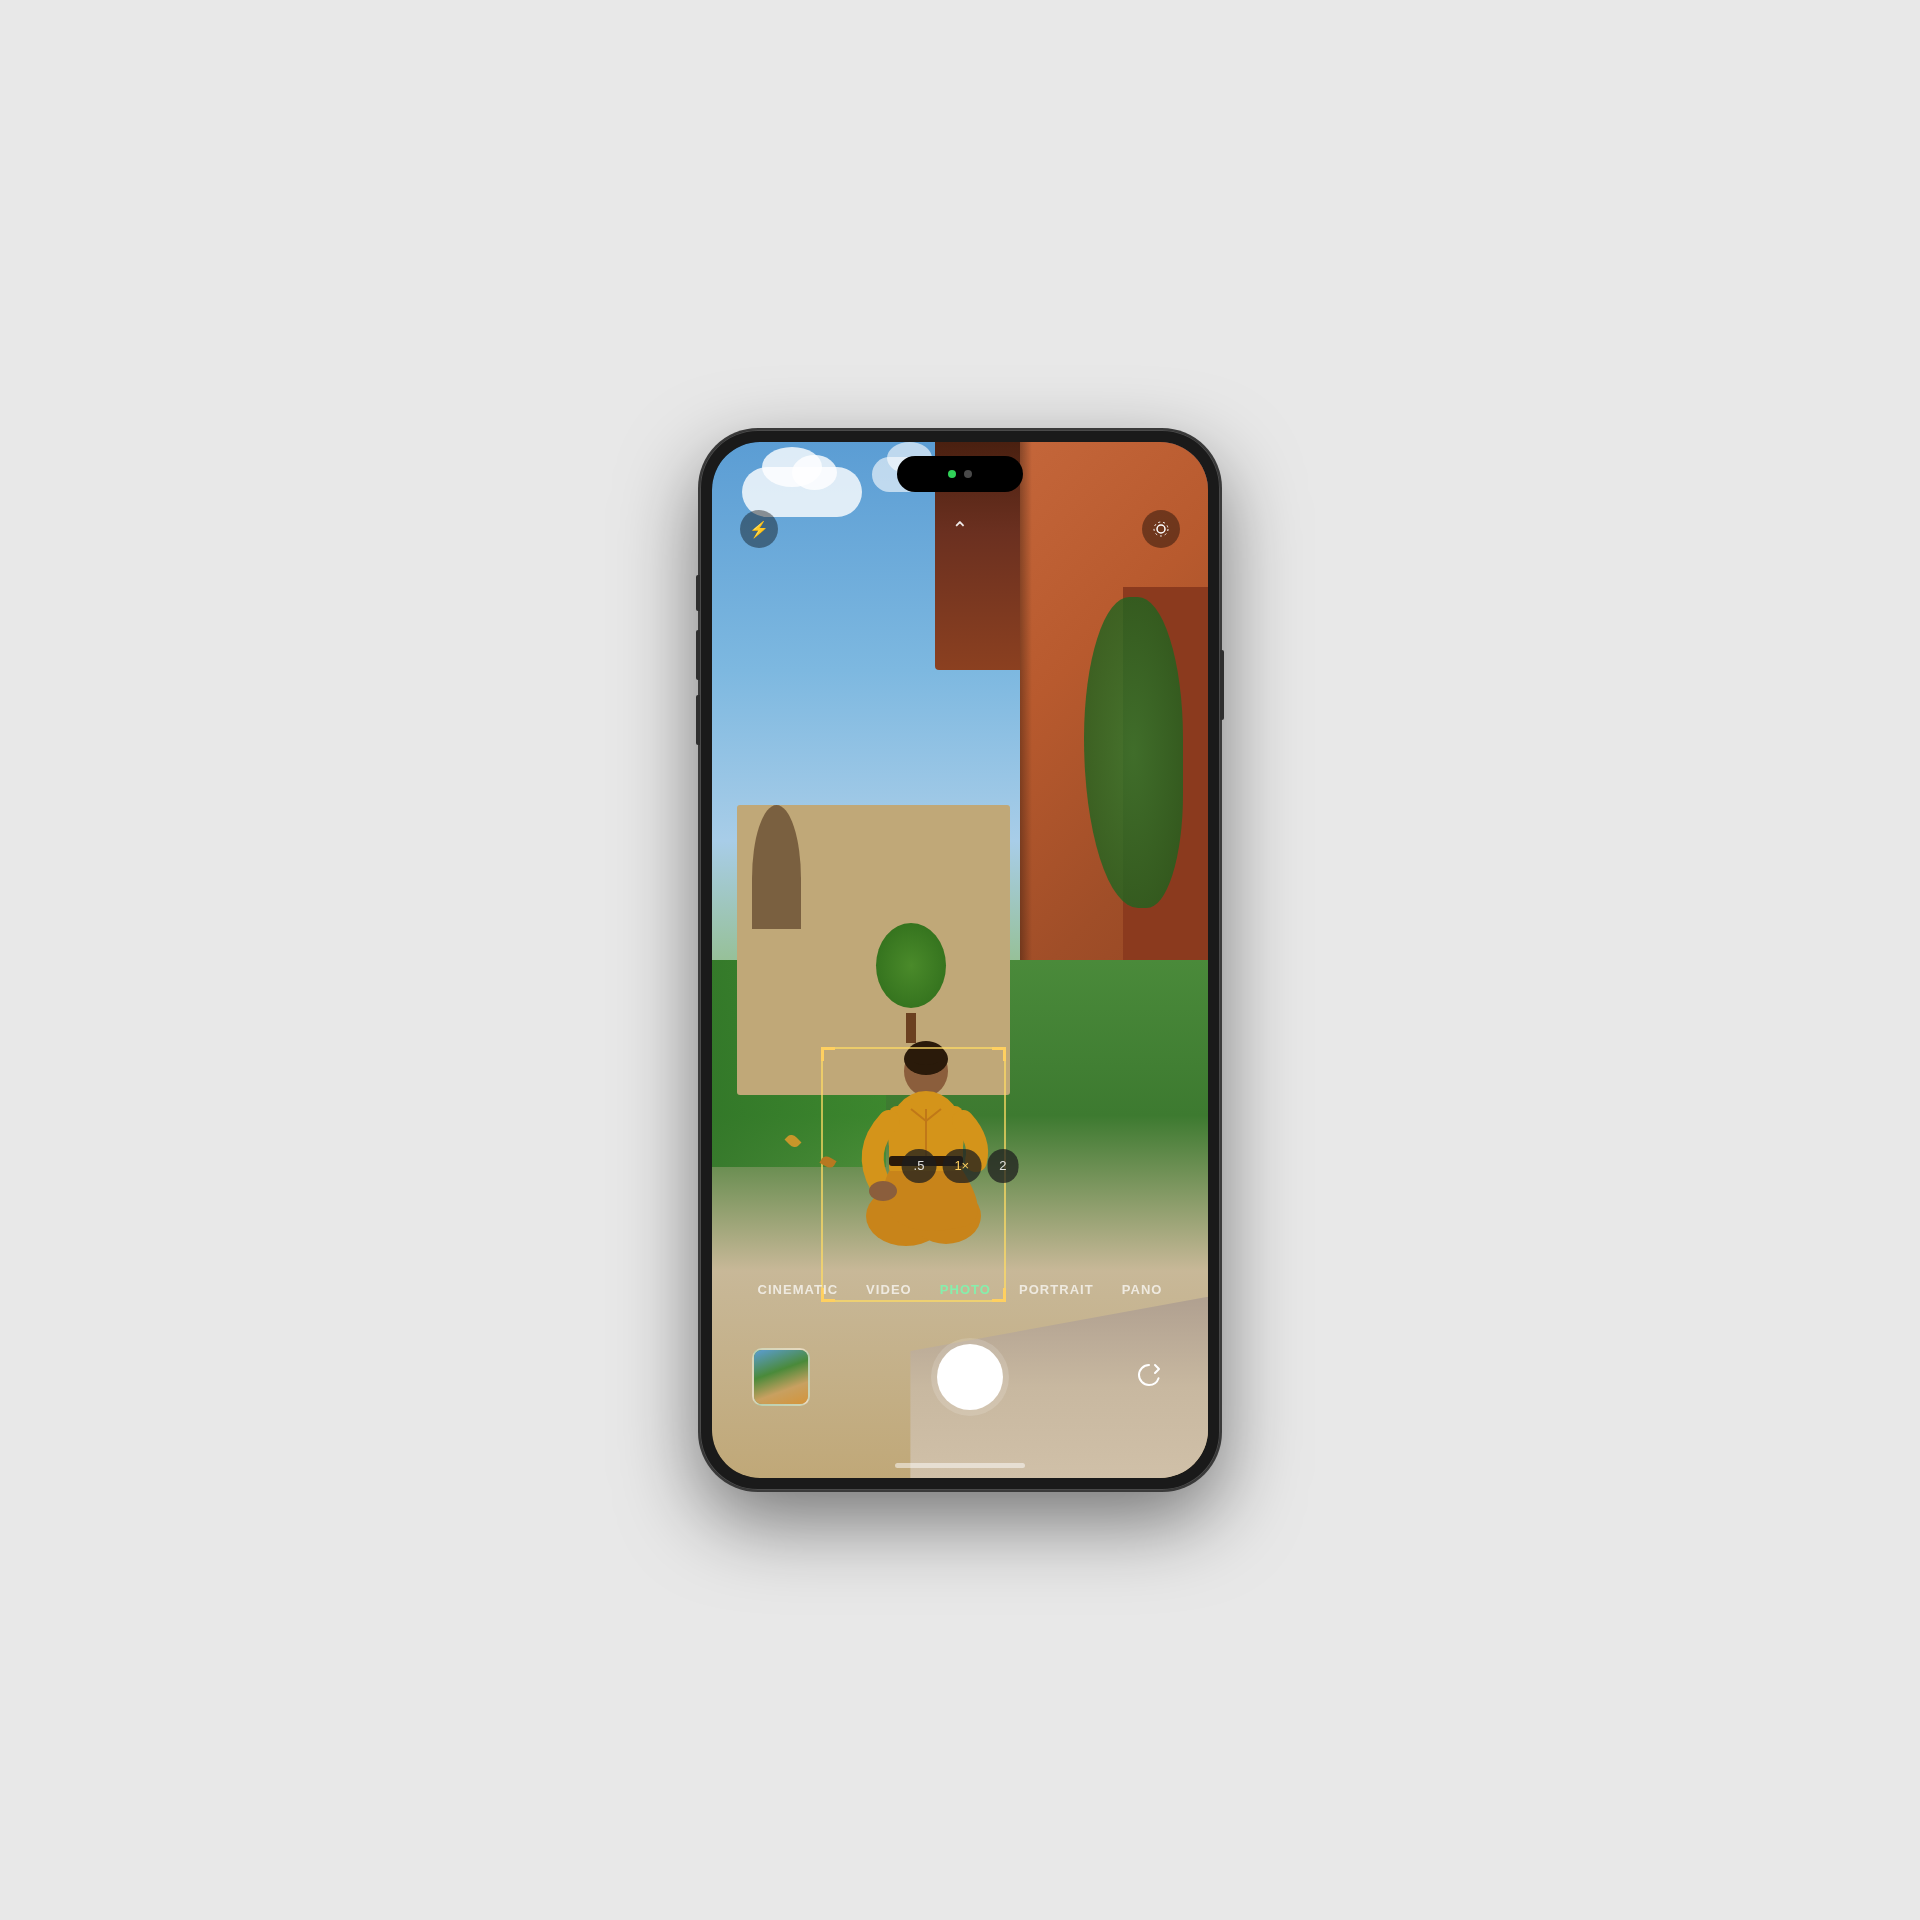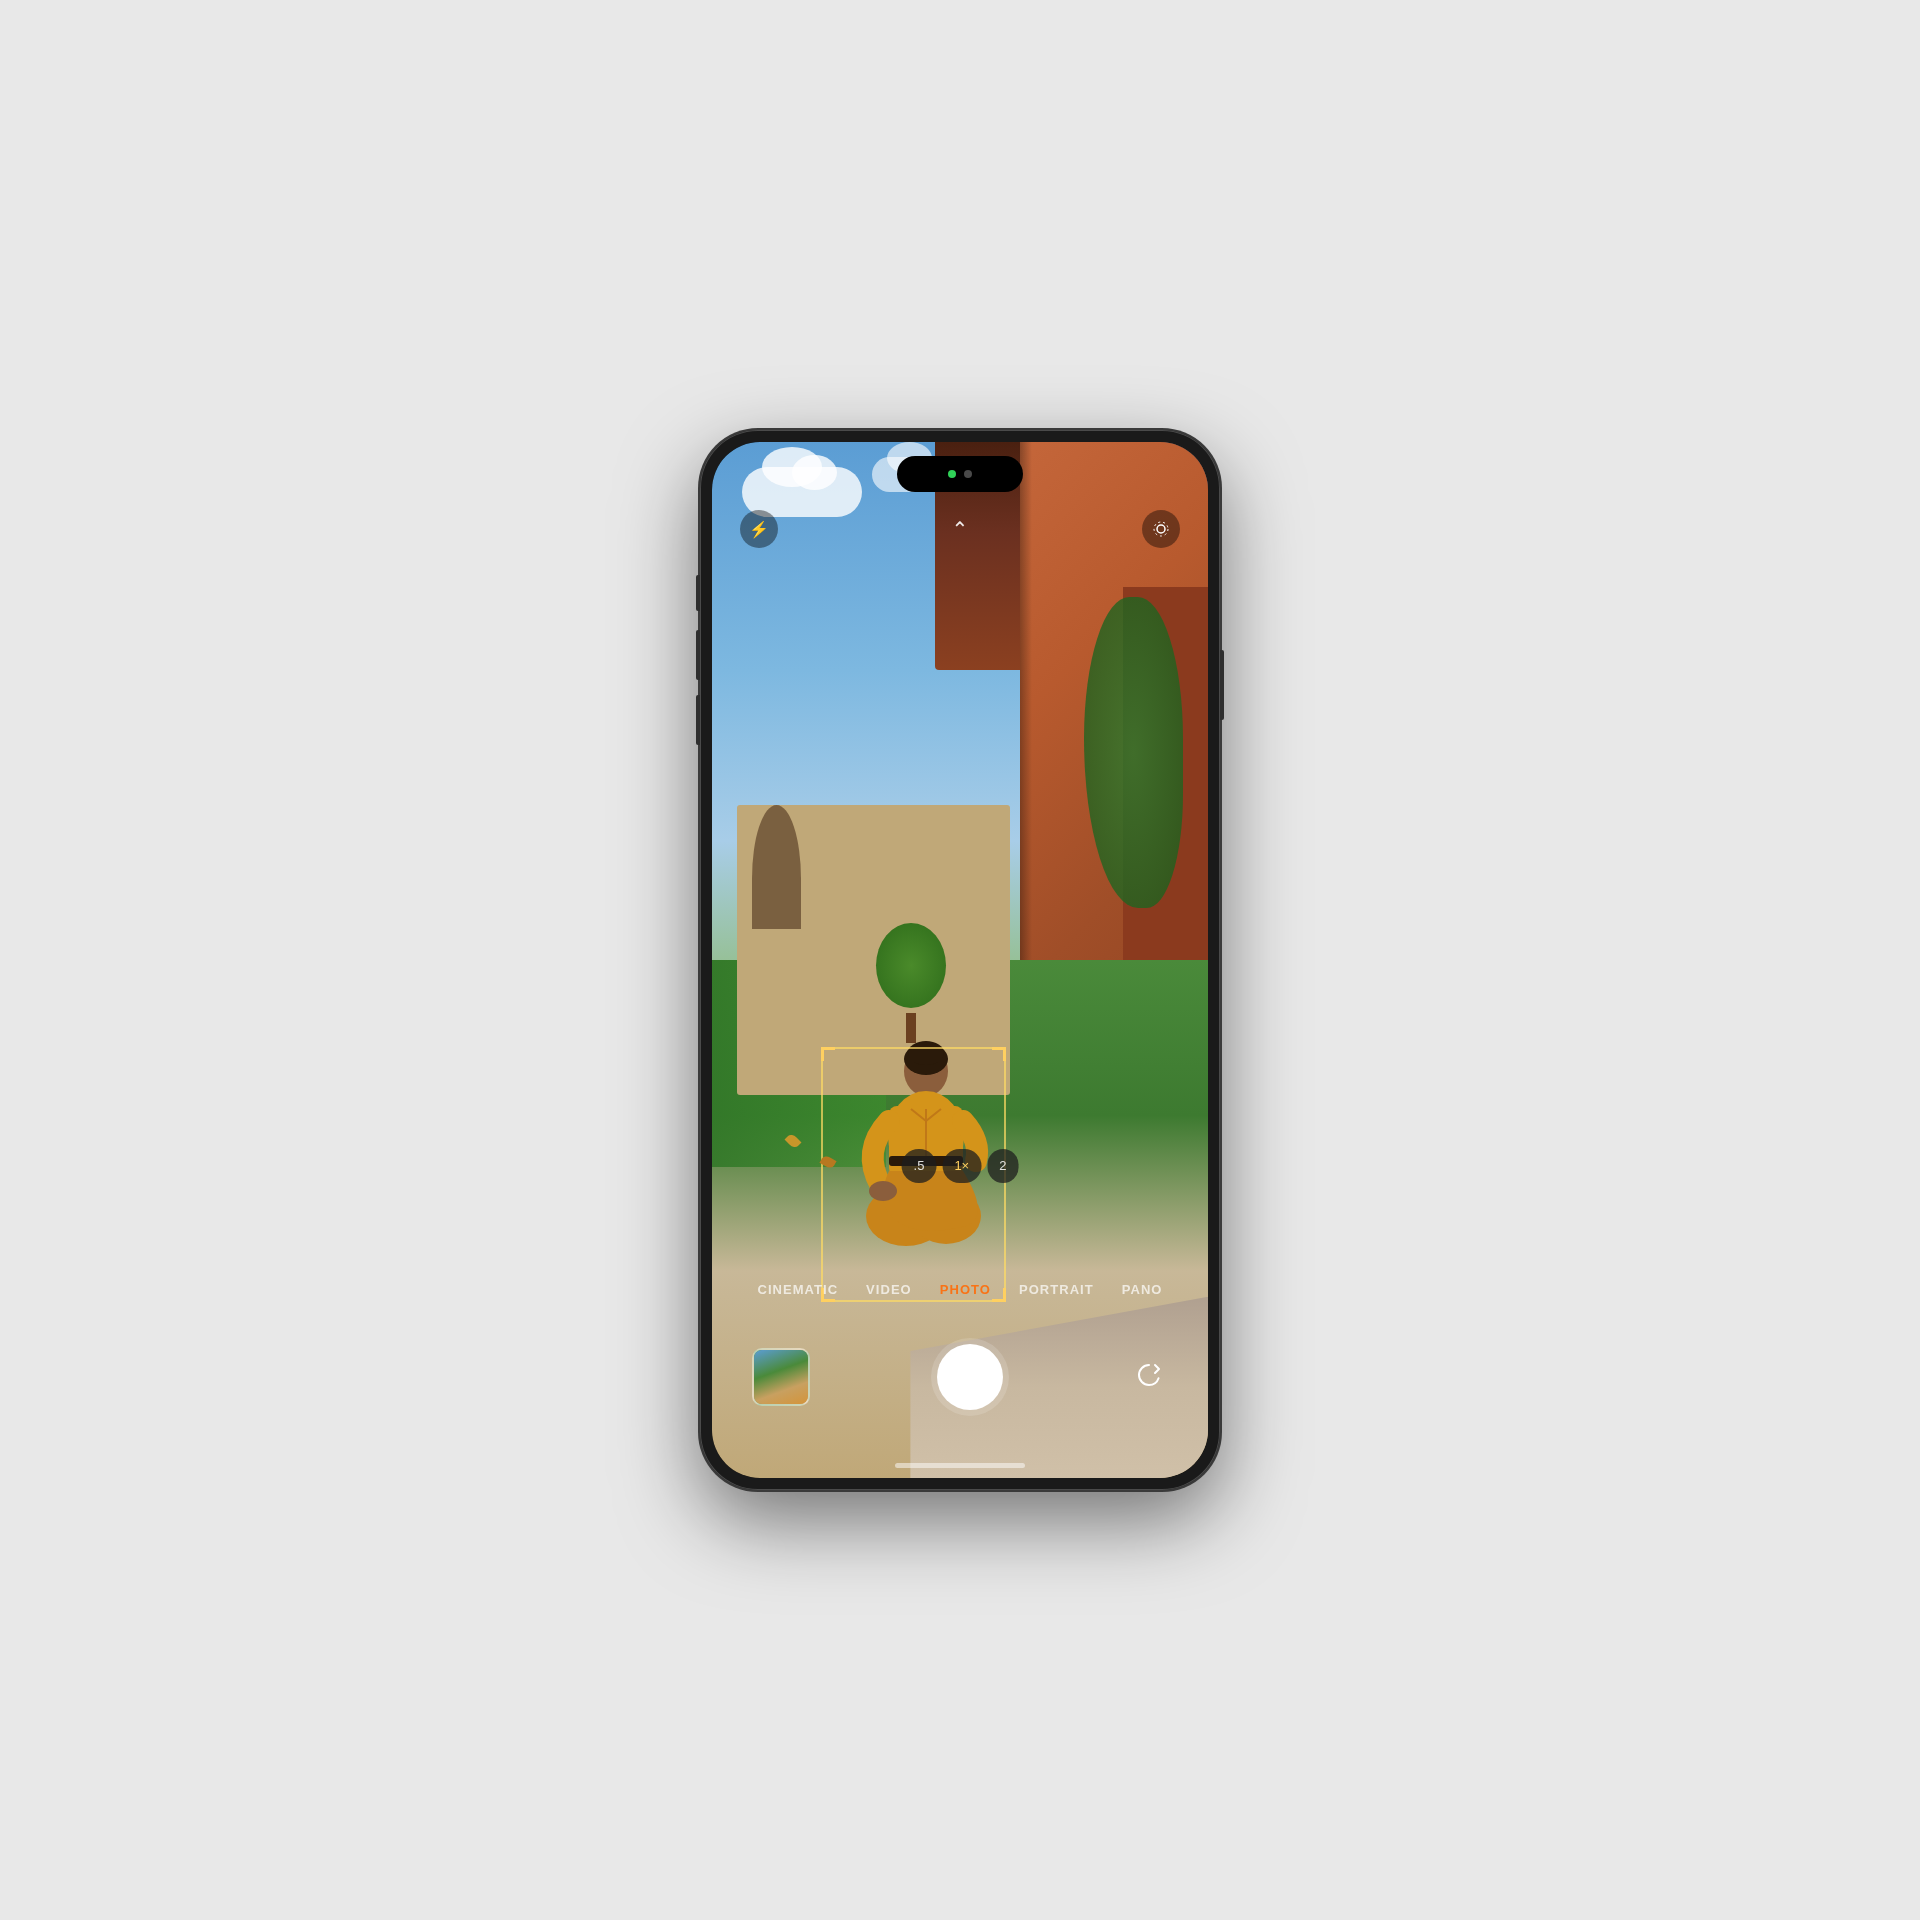--- a/index.html
+++ b/index.html
@@ -389,21 +389,21 @@
       z-index: 50;
     }
     .mode-item {
       font-size: 13px;
       font-weight: 600;
       letter-spacing: 0.08em;
       color: rgba(255,255,255,0.7);
       text-transform: uppercase;
     }
     .mode-item.active {
-      color: #f97316;
+      color: #86efac;
     }
 
     
     .bottom-controls {
       position: absolute;
       bottom: 6%;
       left: 0;
       right: 0;
       display: flex;
       align-items: center;

